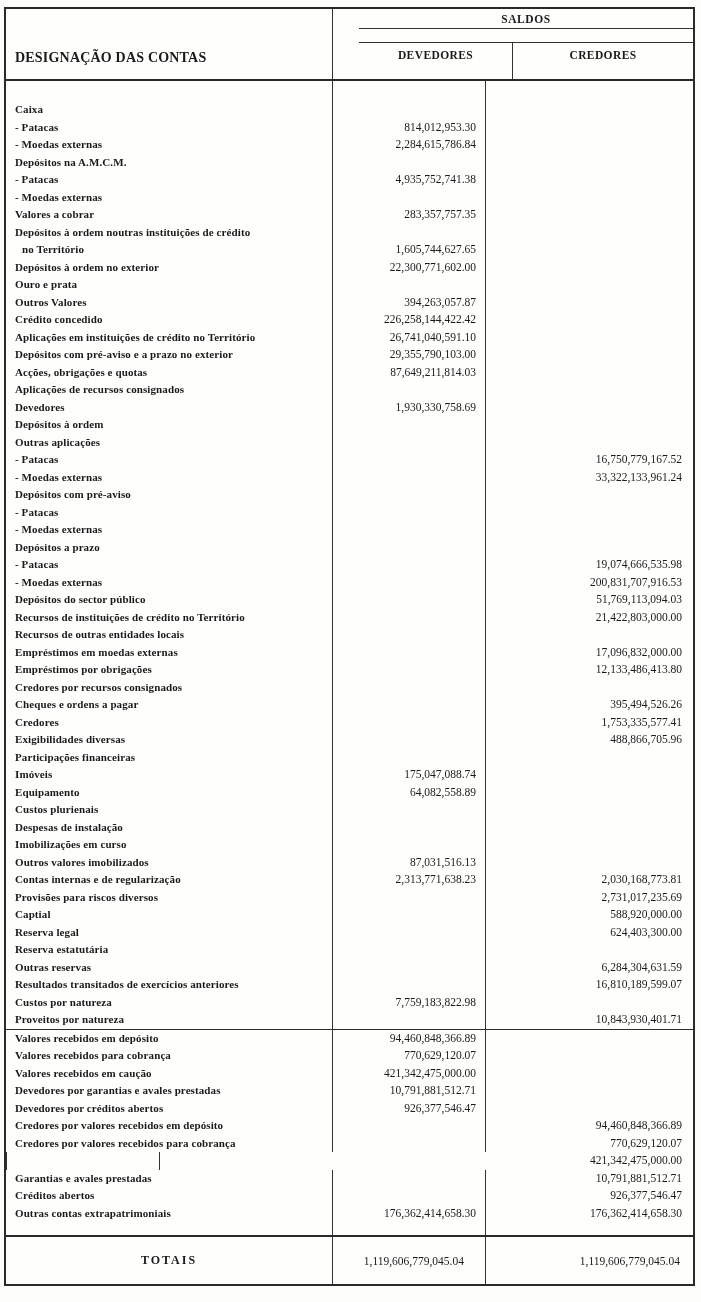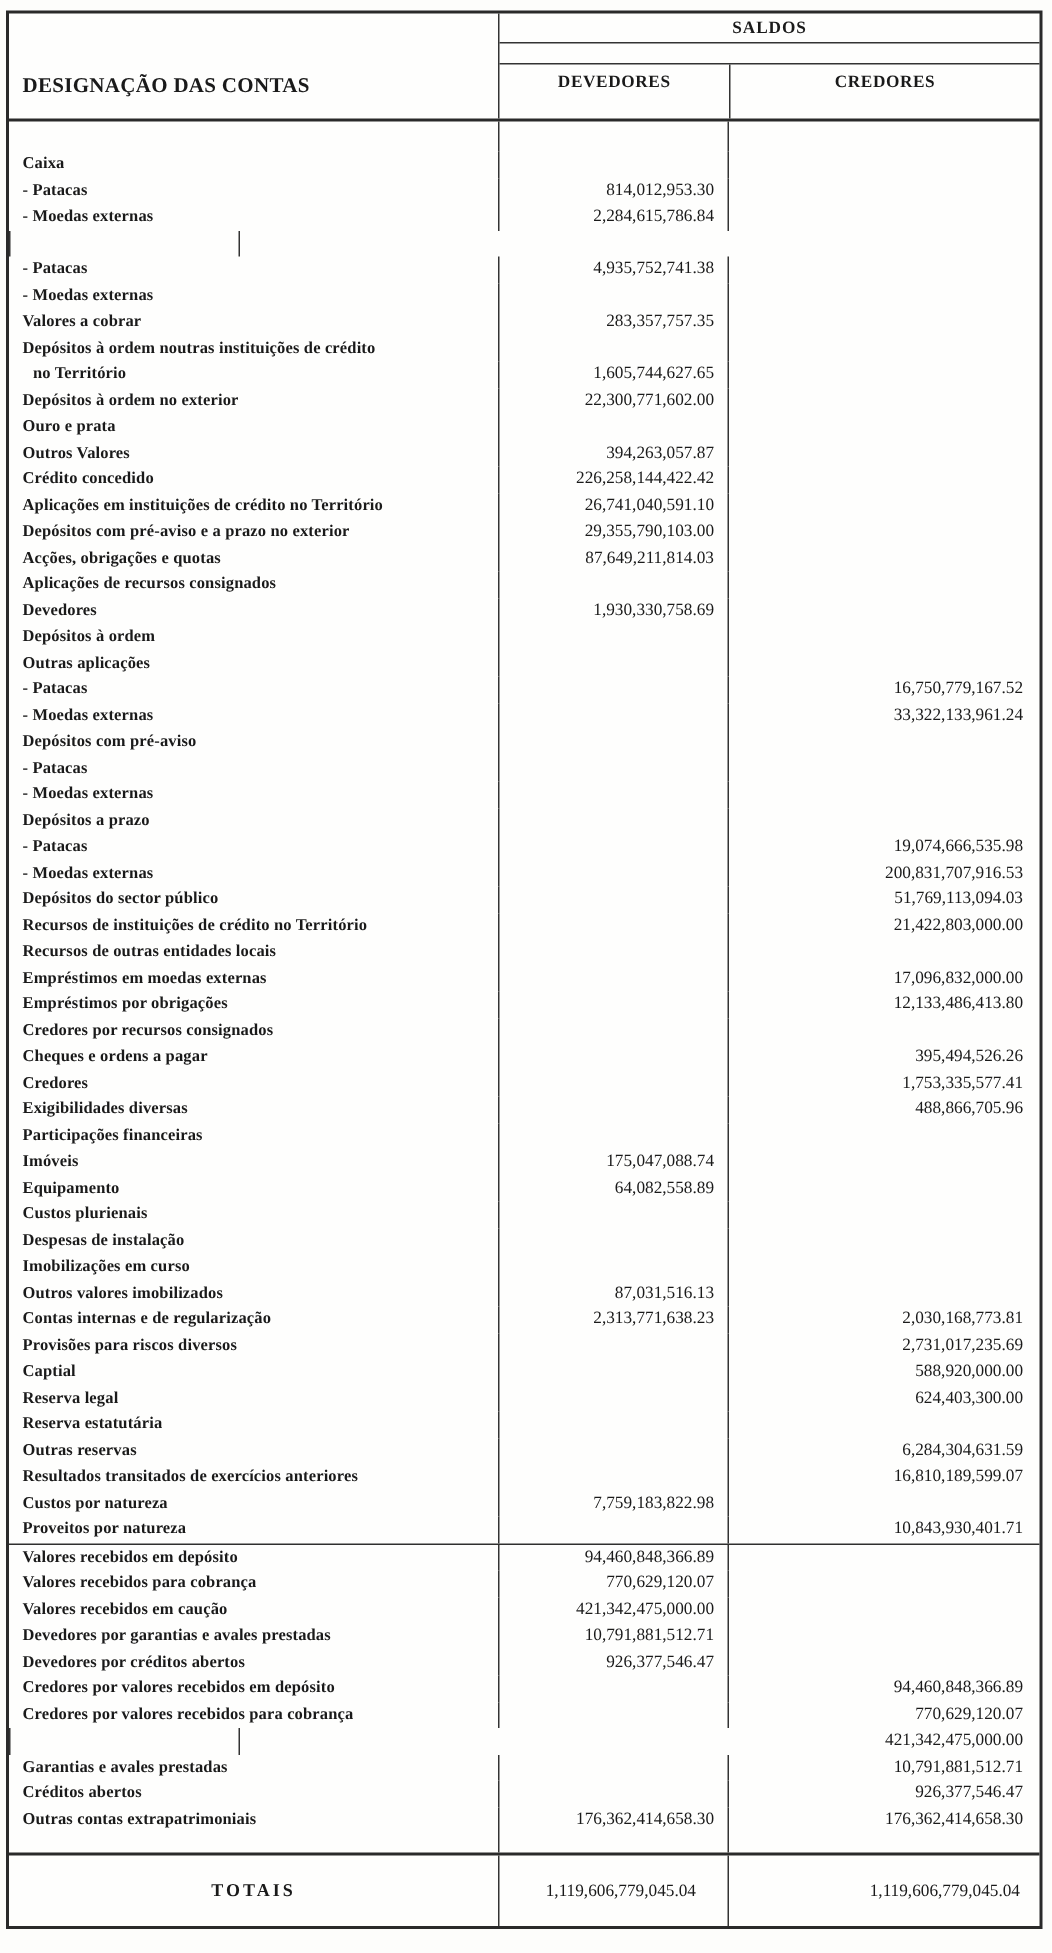--- a/index.html
+++ b/index.html
@@ -18,21 +18,21 @@
     background: #fefefd;
   }
   
   .hdr { display: flex; border-bottom: 2px solid #2a2a2a; }
   .hdr-left {
     width: 326px;
     display: flex; align-items: flex-end;
     padding: 0 0 13px 9px;
     font-weight: bold; font-size: 14px; letter-spacing: 0.2px;
   }
-  .hdr-right { flex: 1; border-left: 1.5px solid #333; }
+  .hdr-right { flex: 1; border-left: 1.5px solid #333; padding-left: 26px; }
   .saldos-band {
     text-align: center; font-weight: bold; font-size: 11.5px;
     letter-spacing: 0.6px;
     padding: 4px 0 3px;
     border-bottom: 1.5px solid #333;
   }
   .gap-band { height: 14px; border-bottom: 1.5px solid #333; }
   .col-labels { display: flex; height: 36px; }
   .col-label-dev {
     width: 153px; text-align: center; padding-top: 6px;
@@ -117,20 +117,21 @@
         <div class="c1">- Patacas</div>
         <div class="c2">814,012,953.30</div>
         <div class="c3"></div>
       </div>
       <div class="row">
         <div class="c1">- Moedas externas</div>
         <div class="c2">2,284,615,786.84</div>
         <div class="c3"></div>
       </div>
       <div class="row">
+        <div class="c1">Depósitos na A.M.C.M.</div>
         <div class="c2"></div>
         <div class="c3"></div>
       </div>
       <div class="row">
         <div class="c1">- Patacas</div>
         <div class="c2">4,935,752,741.38</div>
         <div class="c3"></div>
       </div>
       <div class="row">
         <div class="c1">- Moedas externas</div>

